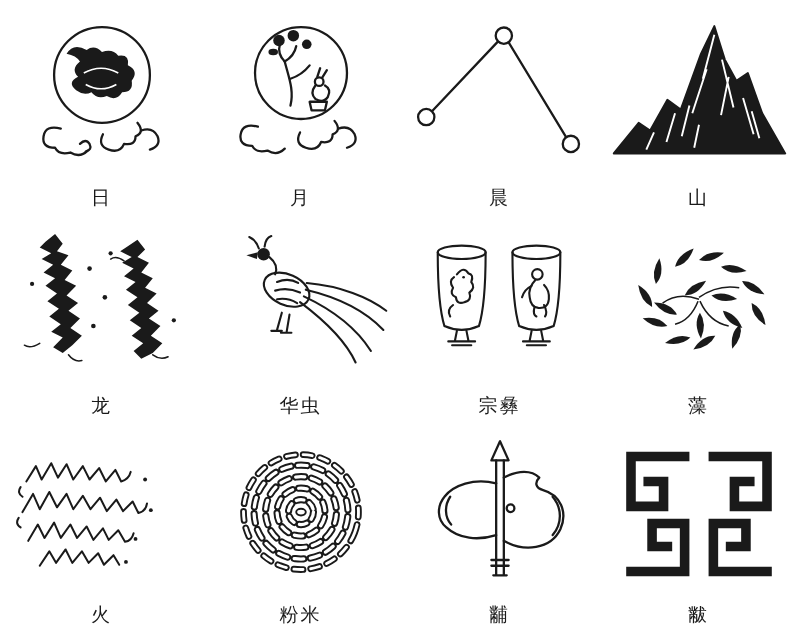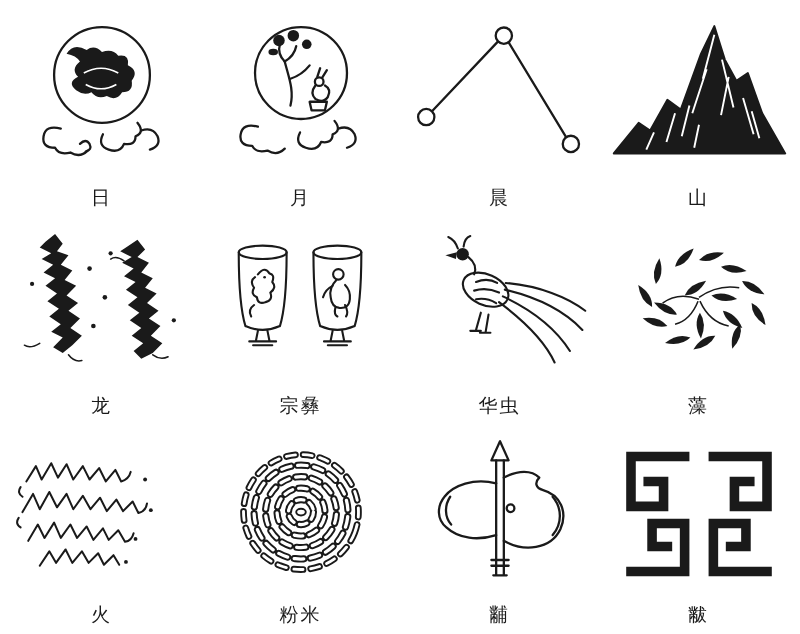--- a/index.html
+++ b/index.html
@@ -147,54 +147,54 @@
         </g>
       </svg>
     </div>
     <figcaption>龙</figcaption>
   </figure>
 
   <figure class="cell">
     <div class="art">
       <svg viewBox="0 0 190 160">
         <g fill="none" stroke="currentColor" stroke-width="2.2" stroke-linecap="round" stroke-linejoin="round">
+          <path d="M51,21 q-3,-9 -10,-12 M57,19 q1,-9 7,-11"></path>
+          <path d="M62,30 Q72,38 68,48"></path>
+          <ellipse cx="80" cy="64" rx="25" ry="16" transform="rotate(24 80 64)"></ellipse>
+          <path d="M70,56 q12,-5 22,1 M68,65 q13,-4 26,2 M70,74 q11,-2 21,4"></path>
+          <path d="M100,64 C134,72 162,86 181,106 M98,71 C130,86 154,106 168,128 M94,77 C122,98 142,118 152,140 M101,57 C136,60 166,72 184,86"></path>
+          <path d="M75,88 L70,106 M83,90 L80,108 M64,107 h11 M74,109 h11"></path>
+        </g>
+        <circle cx="56" cy="27" r="6.5" fill="currentColor"></circle>
+        <path d="M50,25 l-12,3 11,4 z" fill="currentColor"></path>
+      </svg>
+    </div>
+    <figcaption>华虫</figcaption>
+  </figure>
+
+  <figure class="cell">
+    <div class="art">
+      <svg viewBox="0 0 190 160">
+        <g fill="none" stroke="currentColor" stroke-width="2.2" stroke-linecap="round" stroke-linejoin="round">
           <ellipse cx="55" cy="25" rx="25" ry="7"></ellipse>
           <path d="M30,25 C30,56 32,86 37,102 M80,25 C80,56 78,86 73,102 M37,102 Q55,110 73,102"></path>
           <path d="M50,107 L48,117 M60,107 L62,117 M41,118 H69 M45,122 H65"></path>
           <path d="M50,48 q7,-9 12,-1 q6,1 3,9 q5,6 -2,11 q3,8 -5,10 q-8,3 -9,-5 q-7,-3 -3,-10 q-5,-7 1,-11"></path>
           <path d="M46,80 q-7,5 -3,12"></path>
           <ellipse cx="133" cy="25" rx="25" ry="7"></ellipse>
           <path d="M108,25 C108,56 110,86 115,102 M158,25 C158,56 156,86 151,102 M115,102 Q133,110 151,102"></path>
           <path d="M128,107 L126,117 M138,107 L140,117 M119,118 H147 M123,122 H143"></path>
           <circle cx="134" cy="48" r="5.5"></circle>
           <path d="M132,54 q-8,8 -6,18 q1,10 9,11 q10,1 11,-9 q1,-9 -5,-15"></path>
           <path d="M128,60 q-8,4 -10,12 M131,82 q-2,8 2,10 M141,80 q4,8 1,12"></path>
         </g>
         <circle cx="57" cy="51" r="1.4" fill="currentColor"></circle>
       </svg>
     </div>
     <figcaption>宗彝</figcaption>
-  </figure>
-
-  <figure class="cell">
-    <div class="art">
-      <svg viewBox="0 0 190 160">
-        <g fill="none" stroke="currentColor" stroke-width="2.2" stroke-linecap="round" stroke-linejoin="round">
-          <path d="M51,21 q-3,-9 -10,-12 M57,19 q1,-9 7,-11"></path>
-          <path d="M62,30 Q72,38 68,48"></path>
-          <ellipse cx="80" cy="64" rx="25" ry="16" transform="rotate(24 80 64)"></ellipse>
-          <path d="M70,56 q12,-5 22,1 M68,65 q13,-4 26,2 M70,74 q11,-2 21,4"></path>
-          <path d="M100,64 C134,72 162,86 181,106 M98,71 C130,86 154,106 168,128 M94,77 C122,98 142,118 152,140 M101,57 C136,60 166,72 184,86"></path>
-          <path d="M75,88 L70,106 M83,90 L80,108 M64,107 h11 M74,109 h11"></path>
-        </g>
-        <circle cx="56" cy="27" r="6.5" fill="currentColor"></circle>
-        <path d="M50,25 l-12,3 11,4 z" fill="currentColor"></path>
-      </svg>
-    </div>
-    <figcaption>华虫</figcaption>
   </figure>
 
   <figure class="cell">
     <div class="art">
       <svg viewBox="0 0 190 160">
         <defs>
             <path id="lf" d="M0,0 Q11,-8 27,-2 Q12,7 0,0 Z"></path>
           </defs>
         <g fill="currentColor">
           <use href="#lf" transform="translate(70,40) rotate(-40)"></use>

